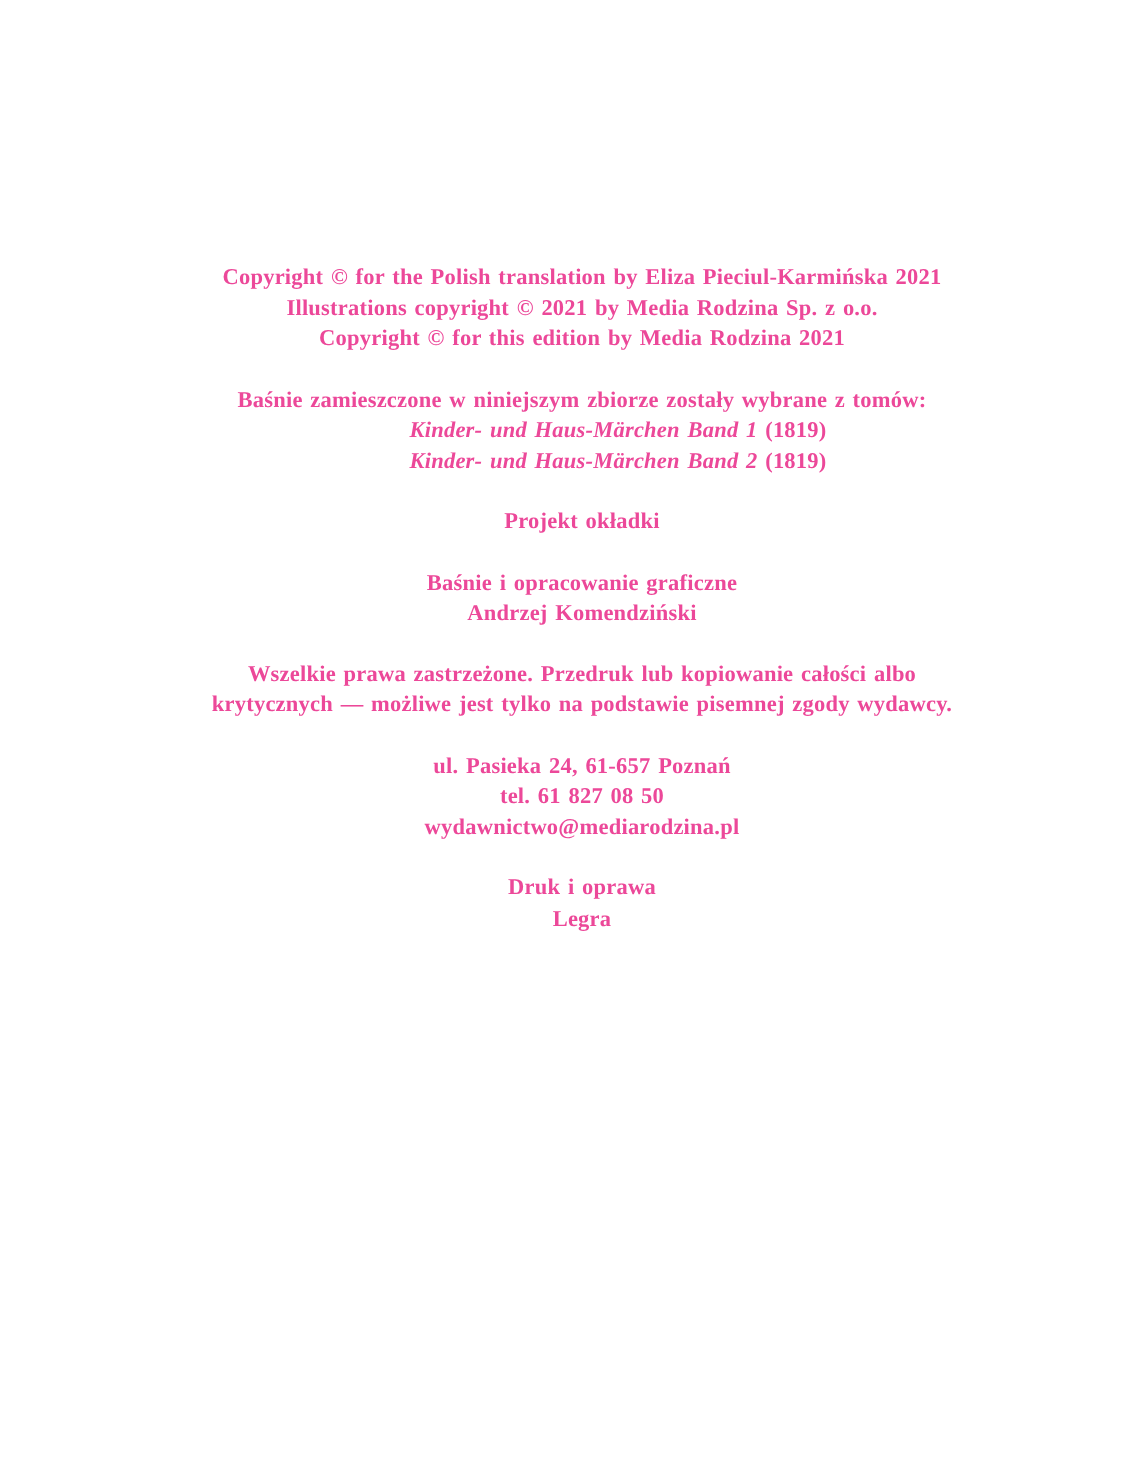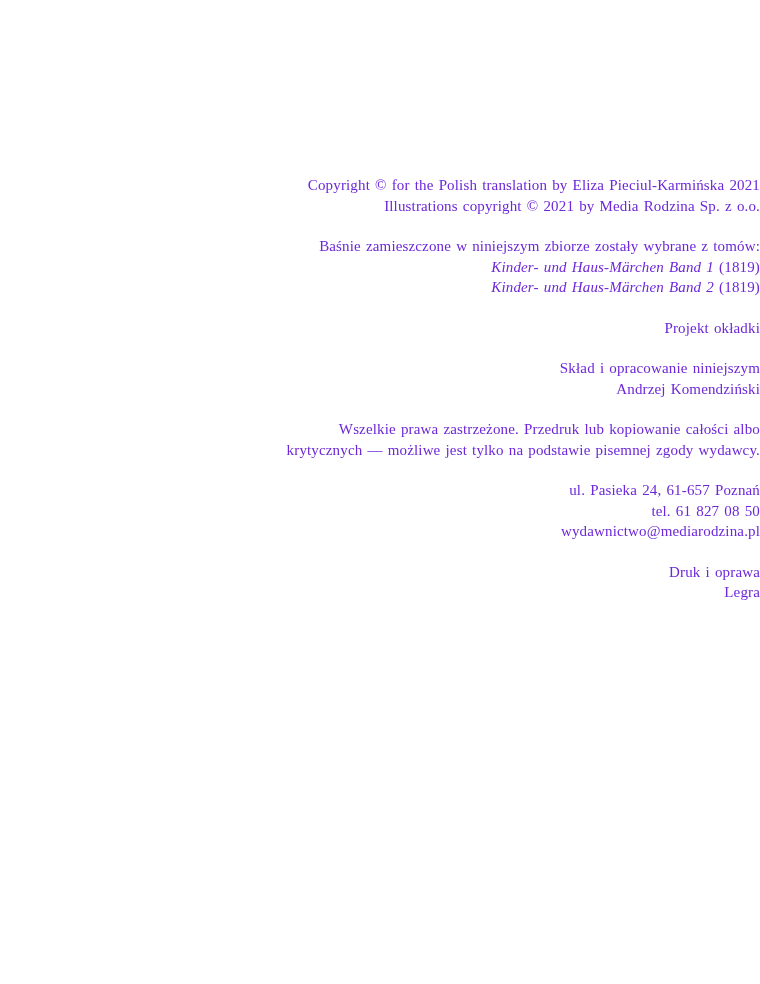--- a/index.html
+++ b/index.html
@@ -14,27 +14,28 @@
   }
   .page {
     width: 760px;
     height: 984px;
     box-sizing: border-box;
     padding-top: 175px;
     padding-left: 16px; 
     background: #ffffff;
   }
   .colophon {
-    text-align: right;
+    text-align: center;
     font-family: "Liberation Serif", "DejaVu Serif", serif;
     font-size: 15px;
     line-height: 20.5px;
-    color: #6d28d9;
+    color: #ec4899;
     letter-spacing: 0.15px;
     word-spacing: 1.2px;
+    font-weight: bold;
   }
   .block {
     margin: 0 0 20px 0;
   }
   .block:last-child {
     margin-bottom: 7px;
   }
   .italic {
     font-style: italic;
     margin-left: 48px;
@@ -42,34 +43,35 @@
 </style>
 </head>
 <body>
 
 <div class="page">
   <div class="colophon">
 
     <div class="block">
       <div>Copyright © for the Polish translation by Eliza Pieciul-Karmińska 2021</div>
       <div>Illustrations copyright © 2021 by Media Rodzina Sp. z o.o.</div>
+      <div>Copyright © for this edition by Media Rodzina 2021</div>
     </div>
 
     <div class="block">
       <div>Baśnie zamieszczone w niniejszym zbiorze zostały wybrane z tomów:</div>
       <div><span class="italic">Kinder- und Haus-Märchen Band 1</span> <span>(1819)</span></div>
       <div><span class="italic">Kinder- und Haus-Märchen Band 2</span> <span>(1819)</span></div>
     </div>
 
     <div class="block">
       <div>Projekt okładki</div>
     </div>
 
     <div class="block">
-      <div>Skład i opracowanie niniejszym</div>
+      <div>Baśnie i opracowanie graficzne</div>
       <div>Andrzej Komendziński</div>
     </div>
 
     <div class="block">
       <div>Wszelkie prawa zastrzeżone. Przedruk lub kopiowanie całości albo</div>
       <div>krytycznych — możliwe jest tylko na podstawie pisemnej zgody wydawcy.</div>
     </div>
 
 
     <div class="block">

